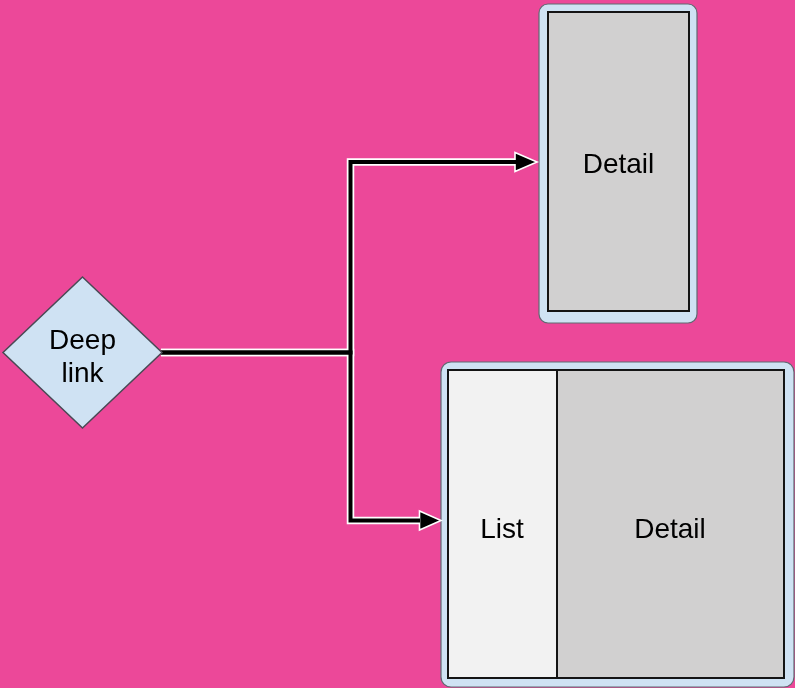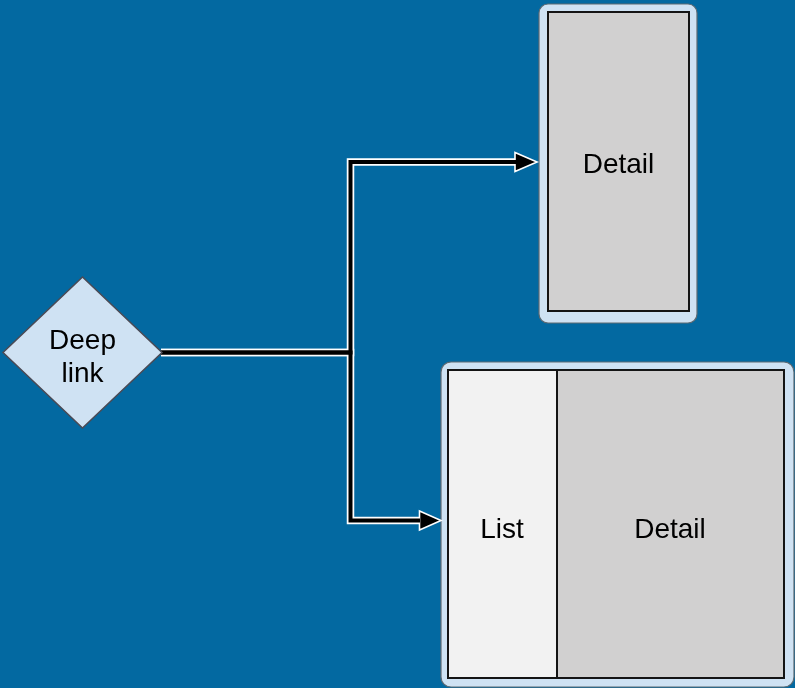--- a/index.html
+++ b/index.html
@@ -4,21 +4,21 @@
 <style>
   html, body {
     margin: 0;
     padding: 0;
     background: #000000;
   }
   .canvas {
     position: relative;
     width: 795px;
     height: 688px;
-    background: #0369a1;
+    background: #ec4899;
     overflow: hidden;
   }
   svg text {
     font-family: "Liberation Sans", sans-serif;
     font-size: 28px;
     fill: #000000;
   }
   .connector-outline {
     fill: none;
     stroke: #ffffff;

